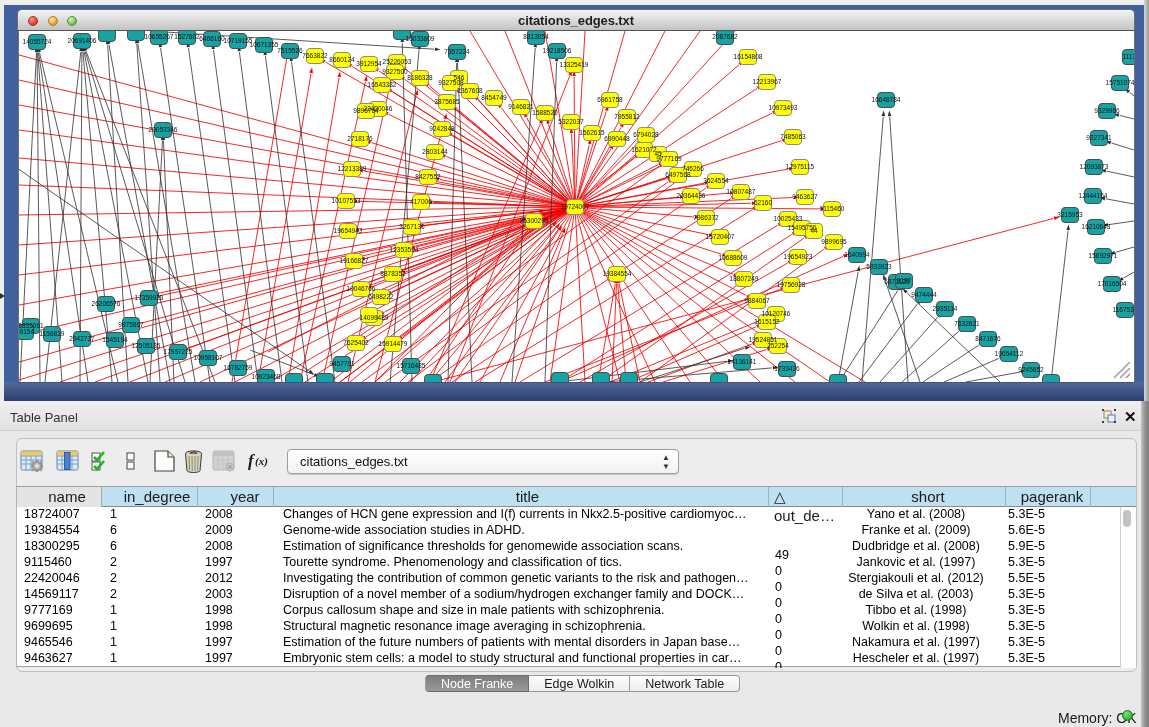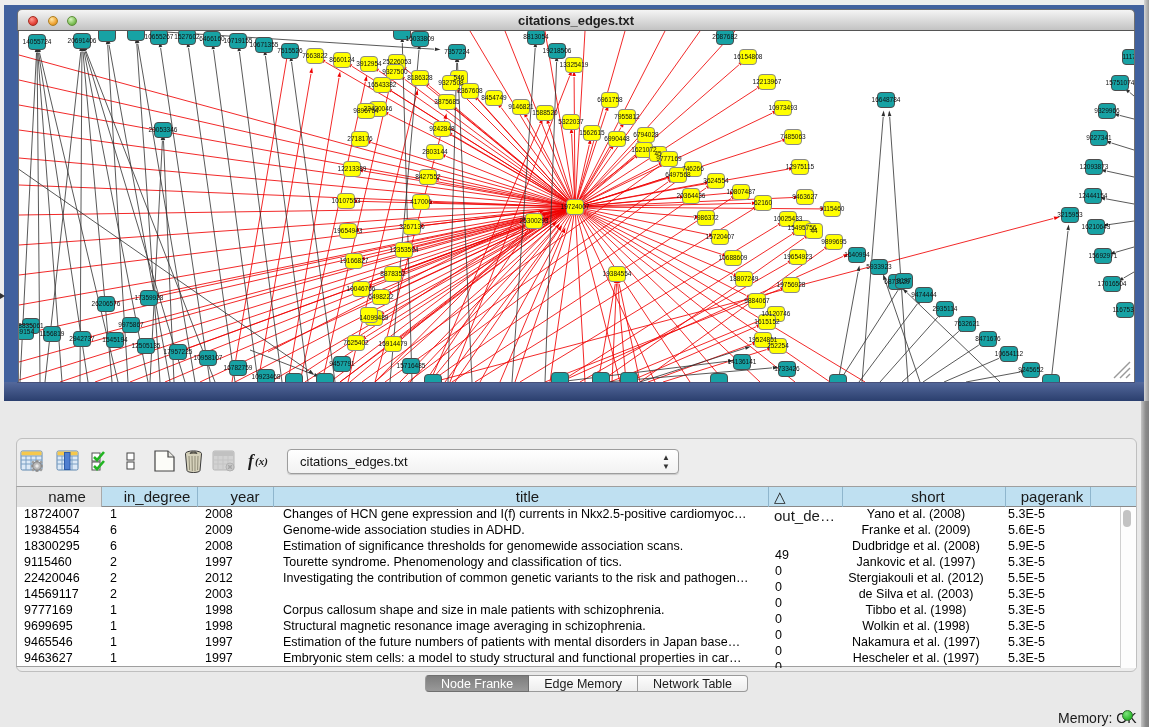--- a/index.html
+++ b/index.html
@@ -732,20 +732,32 @@
 <text x="778" y="348" font-size="6.5" fill="#111" text-anchor="middle">252254</text>
 <text x="617" y="276" font-size="6.5" fill="#111" text-anchor="middle">19384554</text>
 <text x="575" y="209" font-size="6.5" fill="#111" text-anchor="middle">19724007</text>
 <g stroke="#9a9a9a" stroke-width="1.4">
         <line x1="1114" y1="378" x2="1130" y2="362"></line>
         <line x1="1120" y1="378" x2="1130" y2="368"></line>
         <line x1="1126" y1="378" x2="1130" y2="374"></line>
       </g>
 </svg>
   <div class="abs" id="panel"></div>
+  <div class="abs" id="paneltitle">
+      <span>Table Panel</span>
+    <svg id="pfloat" style="position:absolute;left:1102px;top:8px" width="15" height="15" viewBox="0 0 15 15">
+      <rect x="2" y="2" width="7" height="7" fill="#f3eedc" stroke="#9a8a40"></rect>
+      <rect x="6" y="6" width="7" height="7" fill="#eef2f8" stroke="#5a76a8"></rect>
+      <rect x="0" y="0" width="2" height="2" fill="#23407c"></rect>
+        <rect x="12" y="0" width="2" height="2" fill="#23407c"></rect>
+      <rect x="0" y="12" width="2" height="2" fill="#23407c"></rect>
+        <rect x="12" y="12" width="2" height="2" fill="#23407c"></rect>
+    </svg>
+    <span id="pclose">✕</span>
+  </div>
   <div class="abs" id="container"></div>
 
 <svg width="260" height="26" viewBox="0 0 260 26" style="position:absolute;left:20px;top:449px">
 
  <g>
   <rect x="1" y="2" width="21" height="19" rx="1.5" fill="#dce9f6" stroke="#5f87b0"></rect>
   <rect x="1.5" y="2.5" width="20" height="4" fill="#f6c84c"></rect>
   <g stroke="#7aa0c4" stroke-width="1">
           <line x1="1" y1="7" x2="22" y2="7"></line>
           <line x1="1" y1="11" x2="22" y2="11"></line>
@@ -888,20 +900,21 @@
           <div class="c2">2012</div>
           <div class="c3">Investigating the contribution of common genetic variants to the risk and pathogen…</div>
           <div class="c4">0</div>
           <div class="c5">Stergiakouli et al. (2012)</div>
           <div class="c6">5.5E-5</div>
         </div>
 <div class="tr">
           <div class="c0">14569117</div>
           <div class="c1">2</div>
           <div class="c2">2003</div>
+          <div class="c3">Disruption of a novel member of a sodium/hydrogen exchanger family and DOCK…</div>
           <div class="c4">0</div>
           <div class="c5">de Silva et al. (2003)</div>
           <div class="c6">5.3E-5</div>
         </div>
 <div class="tr">
           <div class="c0">9777169</div>
           <div class="c1">1</div>
           <div class="c2">1998</div>
           <div class="c3">Corpus callosum shape and size in male patients with schizophrenia.</div>
           <div class="c4">0</div>
@@ -934,19 +947,19 @@
           <div class="c4">0</div>
           <div class="c5">Hescheler et al. (1997)</div>
           <div class="c6">5.3E-5</div>
         </div>
     </div>
     <div id="vscroll"></div>
     <div style="position:absolute;left:1106px;top:23px;width:8px;height:17px;border-radius:4px;background:#c3c3c3"></div>
   </div>
   <div class="abs" id="tabs">
     <div class="tab sel">Node Franke</div>
-    <div class="tab">Edge Memory</div>
+    <div class="tab">Edge Wolkin</div>
     <div class="tab">Network Table</div>
   </div>
   <div class="abs" id="memory">Memory: OK<div id="memdot"></div></div>
   <div class="abs" id="cursor"></div>
   <div class="abs" id="rightstrip"></div>
   <div class="abs" id="rightstrip2"></div>
 </div>
 </body></html>

